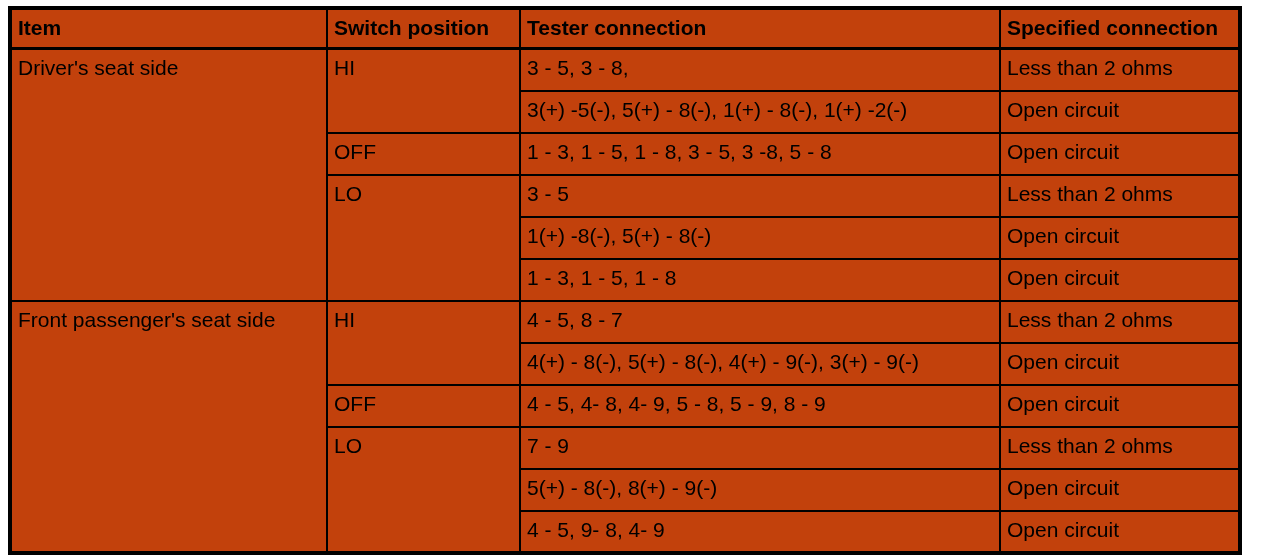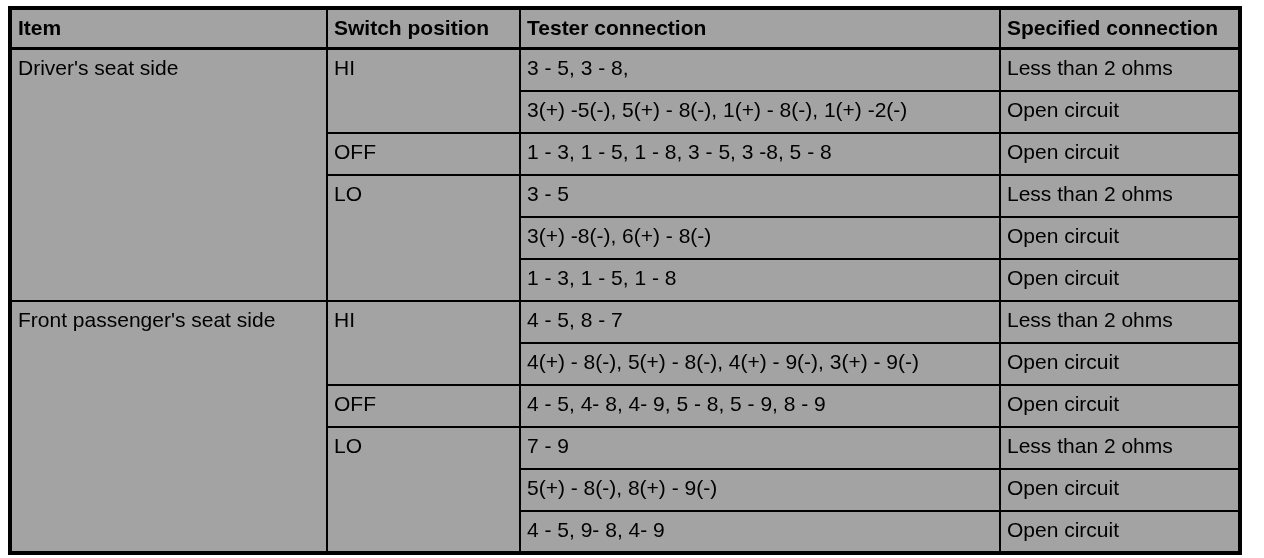--- a/index.html
+++ b/index.html
@@ -27,21 +27,21 @@
   table.spec-table th,
   table.spec-table td {
     border: 2px solid #000000;
     font-size: 21px;
     line-height: 1.2;
     text-align: left;
     vertical-align: top;
     padding: 5px 3px 2px 6px;
     white-space: nowrap;
     overflow: hidden;
-    background: #a3a3a3;
+    background: #c2410c;
   }
   table.spec-table thead th {
     font-weight: bold;
     border-bottom: 3px solid #000000;
     height: 30px;
   }
   table.spec-table tbody tr {
     height: 42px;
   }
   col.c-item  { width: 317px; }
@@ -84,21 +84,21 @@
         <td>OFF</td>
         <td>1 - 3, 1 - 5, 1 - 8, 3 - 5, 3 -8, 5 - 8</td>
         <td>Open circuit</td>
       </tr>
       <tr>
         <td rowspan="3">LO</td>
         <td>3 - 5</td>
         <td>Less than 2 ohms</td>
       </tr>
       <tr>
-        <td>3(+) -8(-), 6(+) - 8(-)</td>
+        <td>1(+) -8(-), 5(+) - 8(-)</td>
         <td>Open circuit</td>
       </tr>
       <tr>
         <td>1 - 3, 1 - 5, 1 - 8</td>
         <td>Open circuit</td>
       </tr>
 
       <tr>
         <td rowspan="6">Front passenger's seat side</td>
         <td rowspan="2">HI</td>

